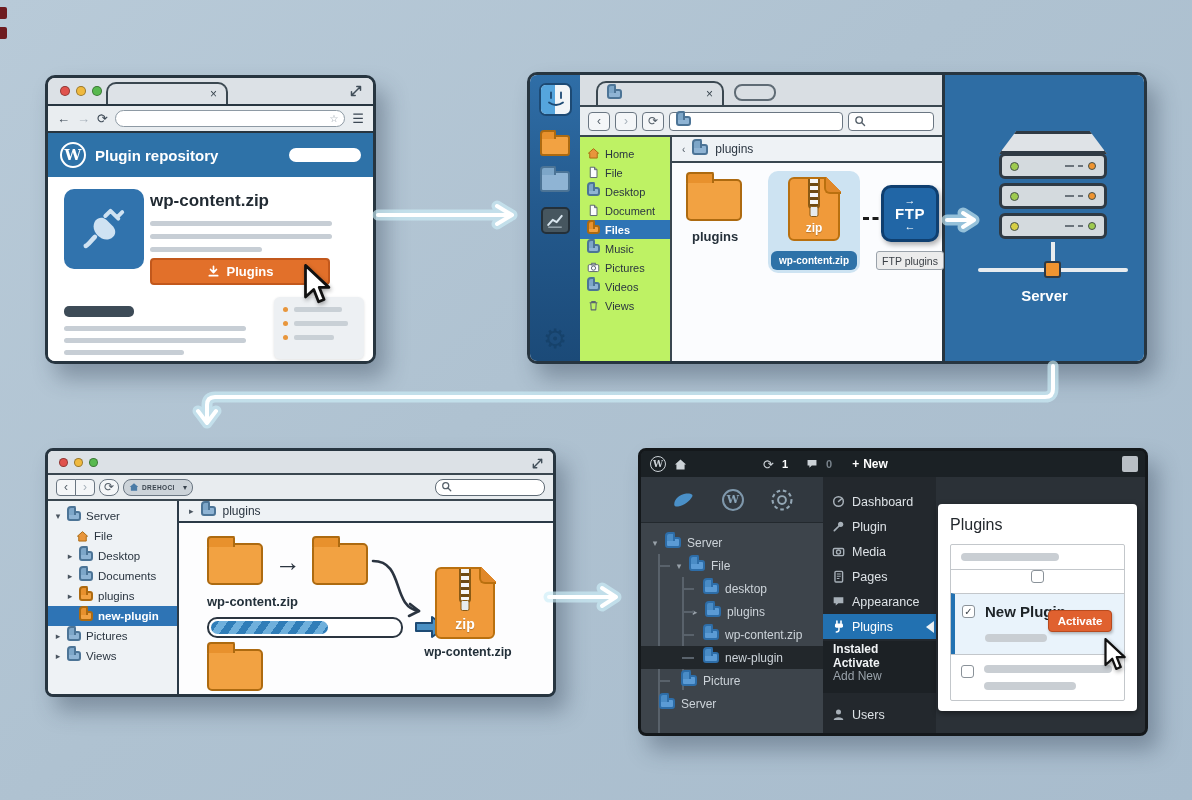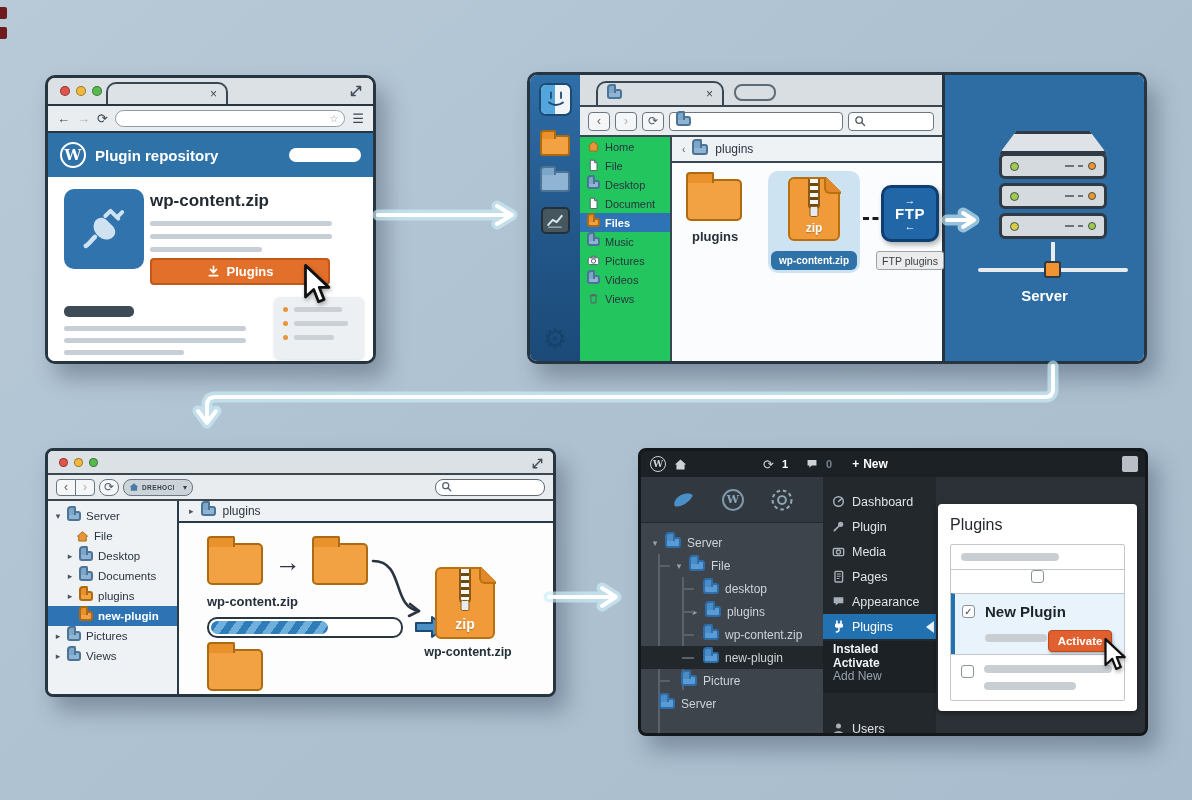--- a/index.html
+++ b/index.html
@@ -94,21 +94,21 @@
   .fm-tab2 { height:17px; width:42px; border:2px solid #5f6b75; border-radius:8px; margin-bottom:4px; }
   .fm-toolbar { height:30px; background:#e9edf0; border-bottom:2px solid #3a4750;
     display:flex; align-items:center; gap:5px; padding:0 8px; flex:0 0 auto; }
   .sq-btn { width:22px; height:19px; border:1.5px solid #6a7682; border-radius:4px; background:#f4f6f8;
     color:#55606a; font-size:12px; display:flex; align-items:center; justify-content:center; }
   .addr { flex:1; height:19px; border:1.5px solid #6a7682; border-radius:4px; background:#fff;
     display:flex; align-items:center; padding:0 6px; min-width:0; }
   .searchbox { width:86px; height:19px; border:1.5px solid #6a7682; border-radius:4px; background:#fff;
     display:flex; align-items:center; padding:0 5px; flex:0 0 auto; }
   .fm-body { flex:1; display:flex; min-height:0; }
-  .fm-sidebar { width:92px; background:#22c55e; border-right:2px solid #3a4750; 
+  .fm-sidebar { width:92px; background:#bef264; border-right:2px solid #3a4750; padding-top:7px;
     font-size:11px; color:#2a3540; flex:0 0 auto; }
   .sb-item { height:19px; display:flex; align-items:center; gap:5px; padding:0 7px; }
   .sb-item.sel { background:#2e74b5; color:#fff; font-weight:bold; }
   .fm-main { flex:1; display:flex; flex-direction:column; background:#fbfcfe; min-width:0; }
   .crumb { height:26px; background:#eef2f5; border-bottom:2px solid #3a4750; display:flex; align-items:center;
     gap:7px; padding:0 10px; font-size:12px; color:#2a3540; flex:0 0 auto; }
   .fm-content { flex:1; position:relative; }
   .lbl { font-size:13px; color:#25303a; font-weight:bold; }
   .hl-box { position:absolute; left:96px; top:8px; width:92px; height:102px; background:#cde3f2; border-radius:10px; }
   .hl-pill { position:absolute; left:3px; right:3px; bottom:3px; height:19px; background:#2e72a8; border-radius:6px;
@@ -199,37 +199,37 @@
   .m-item.sel { background:#2271b1; color:#fff; position:relative; }
   .m-item.sel .mi { color:#fff; }
   .m-item.sel::after { content:""; position:absolute; right:2px; top:50%; transform:translateY(-50%);
     border-top:6px solid transparent; border-bottom:6px solid transparent; border-right:8px solid #eef3f6; }
   .m-item.sel::before { content:""; position:absolute; right:-8px; top:50%; transform:translateY(-50%);
     border-top:8px solid transparent; border-bottom:8px solid transparent; border-left:8px solid #2271b1; }
   .submenu { background:#1c2125; padding:5px 0 7px; margin-top:2px; }
   .sm-item { height:20px; display:flex; align-items:center; padding:0 10px; font-size:12px; }
   .sm-item.on { color:#f0f3f5; font-weight:bold; }
   .sm-item.off { color:#9aa3ab; }
-  .m-users { margin-top:23px; }
+  .m-users { margin-top:9px; }
   .content-pane { flex:1; background:#2b3137; position:relative; min-width:0; }
   .card { position:absolute; left:2px; right:8px; top:27px; bottom:22px; background:#fff; border-radius:4px;
     box-shadow:0 2px 6px rgba(0,0,0,.45); padding:12px 12px 0; }
   .card-title { font-size:16px; color:#23282d; margin-bottom:10px; }
   .tbl { border:1.5px solid #c3c7cb; border-radius:2px; }
   .tr1 { height:24px; display:flex; align-items:center; padding:0 10px; }
   .pill { background:#c9ced3; border-radius:4px; height:8px; }
   .tr-head { height:24px; border-top:1.5px solid #c3c7cb; display:flex; gap:10px; padding:0 10px;
     align-items:center; font-size:11.5px; color:#2c3338;flex-direction:column; }
   .checkbox { width:13px; height:13px; border:1.5px solid #8a9299; border-radius:3px; background:#fff;
     flex:0 0 auto; display:flex; align-items:center; justify-content:center; font-size:10px; color:#3c434a; }
   .tr-active { border-top:1.5px solid #c3c7cb; background:#e9f3fb; border-left:4px solid #2271b1;
     padding:9px 10px 12px 7px; position:relative; }
   .np-row { display:flex; align-items:center; gap:10px; }
   .np-name { font-size:15px; font-weight:bold; color:#1d2327; }
-  .activate-btn { position:absolute; right:12px; top:36px; width:64px; height:22px; background:#e0612f;
+  .activate-btn { position:absolute; right:12px; top:16px; width:64px; height:22px; background:#e0612f;
     border:1.5px solid #b84a1e; border-radius:4px; color:#fff; font-size:11.5px; font-weight:bold;
     display:flex; align-items:center; justify-content:center; box-shadow:1px 2px 3px rgba(0,0,0,.25); }
   .tr-last { border-top:1.5px solid #c3c7cb; padding:10px; display:flex; gap:10px; }
 
   .overlay { position:absolute; left:0; top:0; z-index:40; pointer-events:none; }
 </style>
 </head>
 <body>
 
 <svg width="0" height="0" style="position:absolute">

